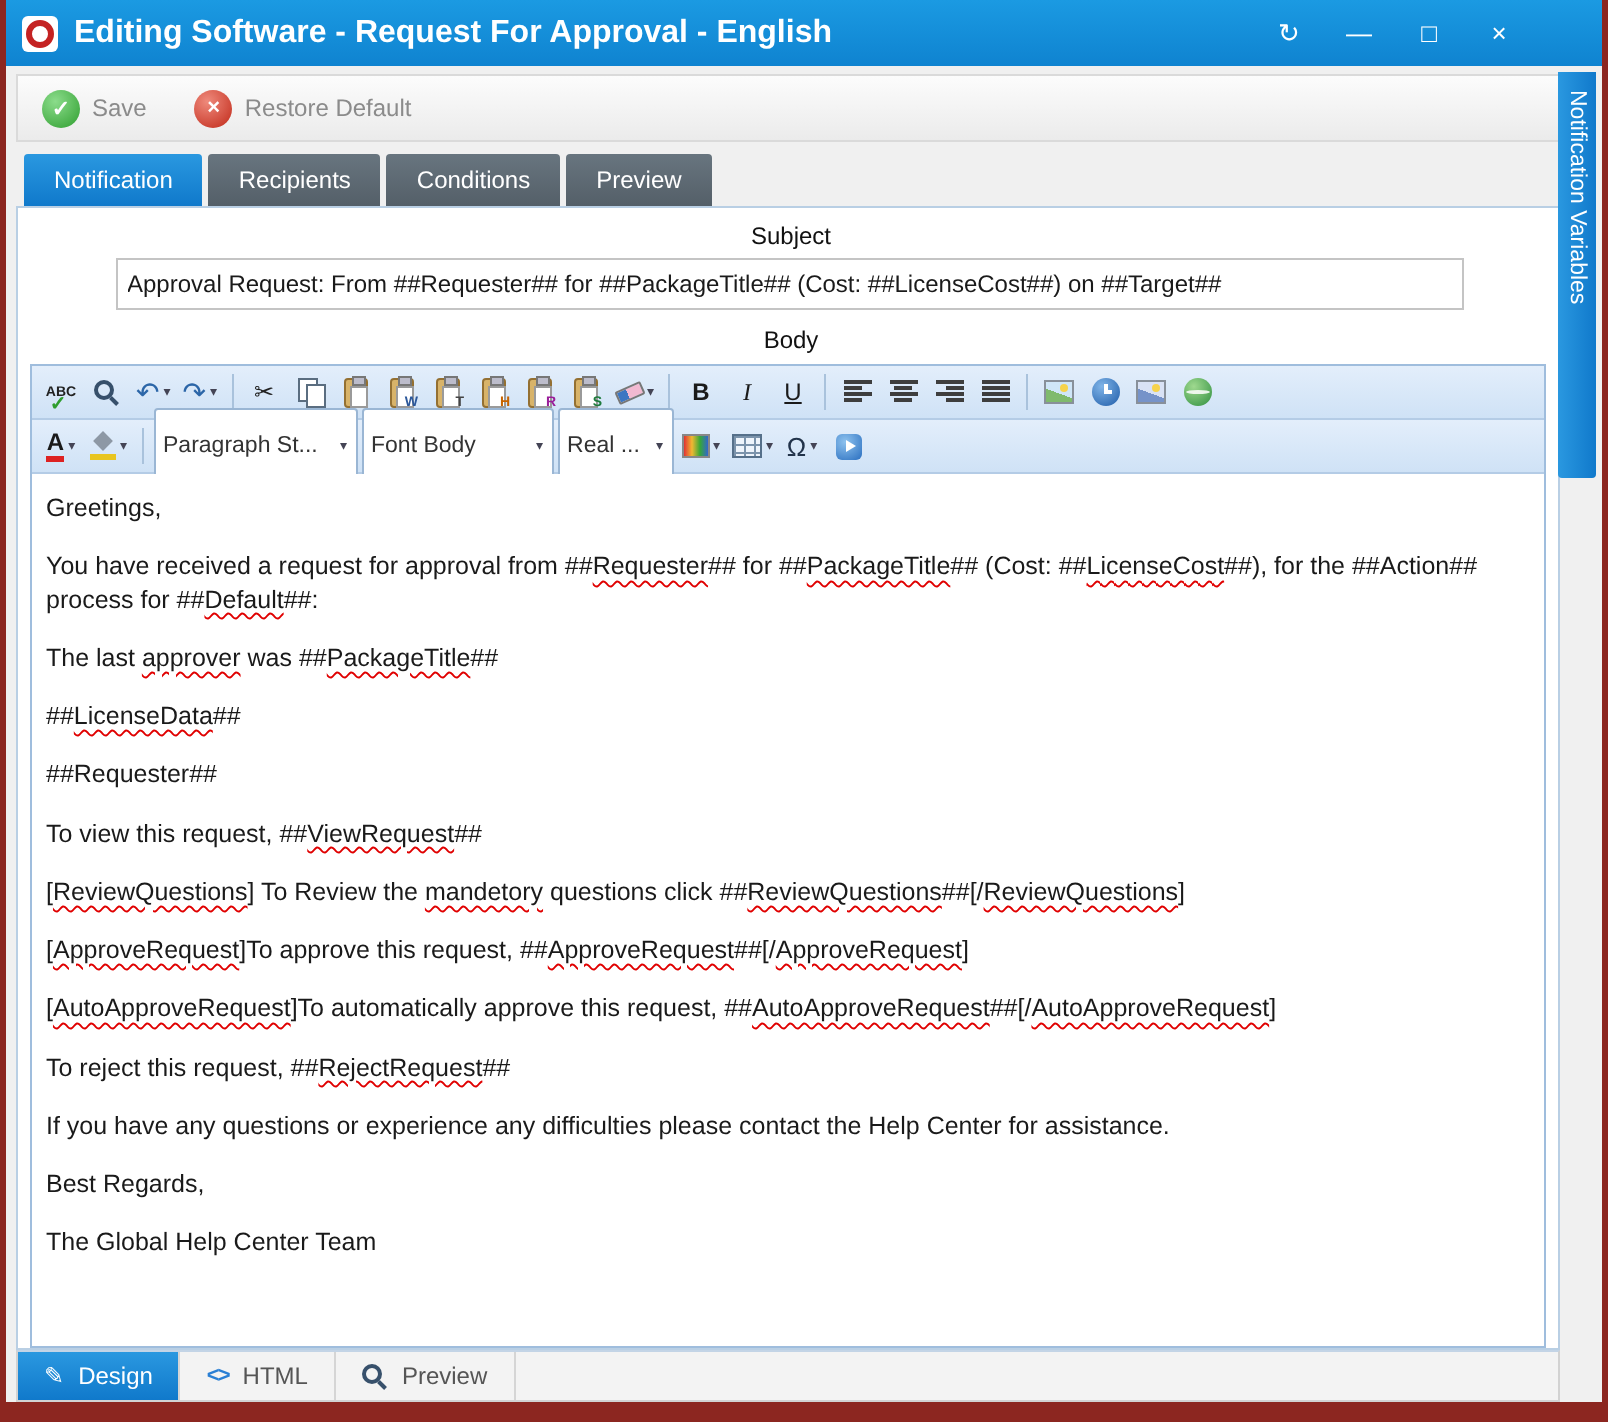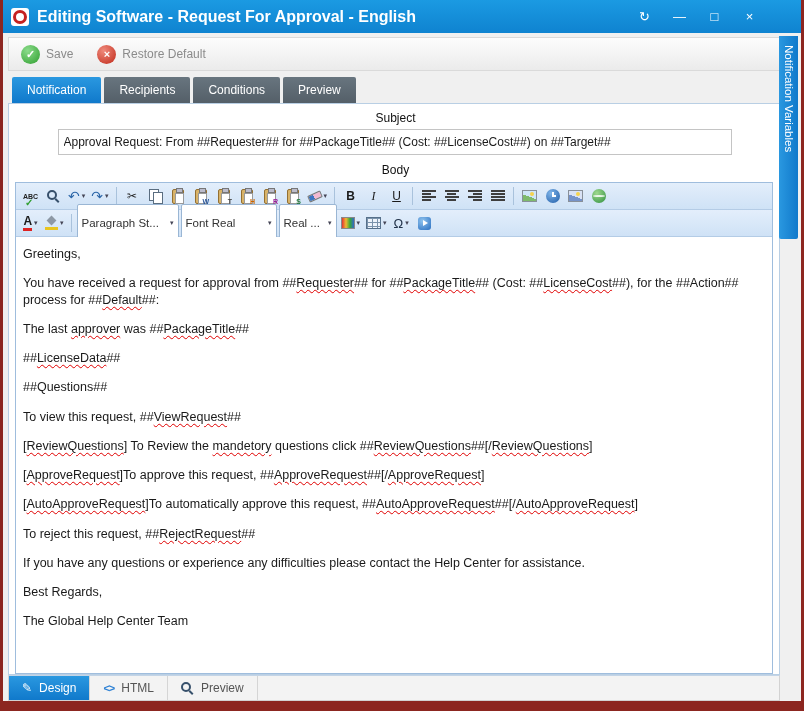--- a/index.html
+++ b/index.html
@@ -340,21 +340,21 @@
             </div>
           <div class="tbtn dd">
               <span class="bucket"></span>
             </div>
           <span class="sep"></span>
           <div class="esel w-para">
             <span>Paragraph St...</span>
               <span class="car">▾</span>
           </div>
           <div class="esel w-font">
-            <span>Font Real</span>
+            <span>Font Body</span>
               <span class="car">▾</span>
           </div>
           <div class="esel w-size">
             <span>Real ...</span>
               <span class="car">▾</span>
           </div>
           <div class="tbtn dd">
               <span class="rainbow"></span>
             </div>
           <div class="tbtn dd">
@@ -366,21 +366,21 @@
           <div class="tbtn">
               <span class="objic"></span>
             </div>
         </div>
 
         <div class="ebody">
             <div class="par">Greetings,</div>
             <div class="par">You have received a request for approval from ##<span class="sq">Requester</span>## for ##<span class="sq">PackageTitle</span>## (Cost: ##<span class="sq">LicenseCost</span>##),  for the ##Action## process for ##<span class="sq">Default</span>##:</div>
             <div class="par">The last <span class="sq">approver</span> was ##<span class="sq">PackageTitle</span>##</div>
             <div class="par">##<span class="sq">LicenseData</span>##</div>
-            <div class="par">##Questions##</div>
+            <div class="par">##Requester##</div>
             <div class="par">To view this request, ##<span class="sq">ViewRequest</span>##</div>
             <div class="par">[<span class="sq">ReviewQuestions</span>] To Review the <span class="sq">mandetory</span> questions click ##<span class="sq">ReviewQuestions</span>##[/<span class="sq">ReviewQuestions</span>]</div>
             <div class="par">[<span class="sq">ApproveRequest</span>]To approve this request, ##<span class="sq">ApproveRequest</span>##[/<span class="sq">ApproveRequest</span>]</div>
             <div class="par">[<span class="sq">AutoApproveRequest</span>]To automatically approve this request, ##<span class="sq">AutoApproveRequest</span>##[/<span class="sq">AutoApproveRequest</span>]</div>
             <div class="par">To reject this request, ##<span class="sq">RejectRequest</span>##</div>
             <div class="par">If you have any questions or experience any difficulties please contact the Help Center for assistance.</div>
             <div class="par">Best Regards,</div>
             <div class="par">The Global Help Center Team</div>
           </div>
       </div>

